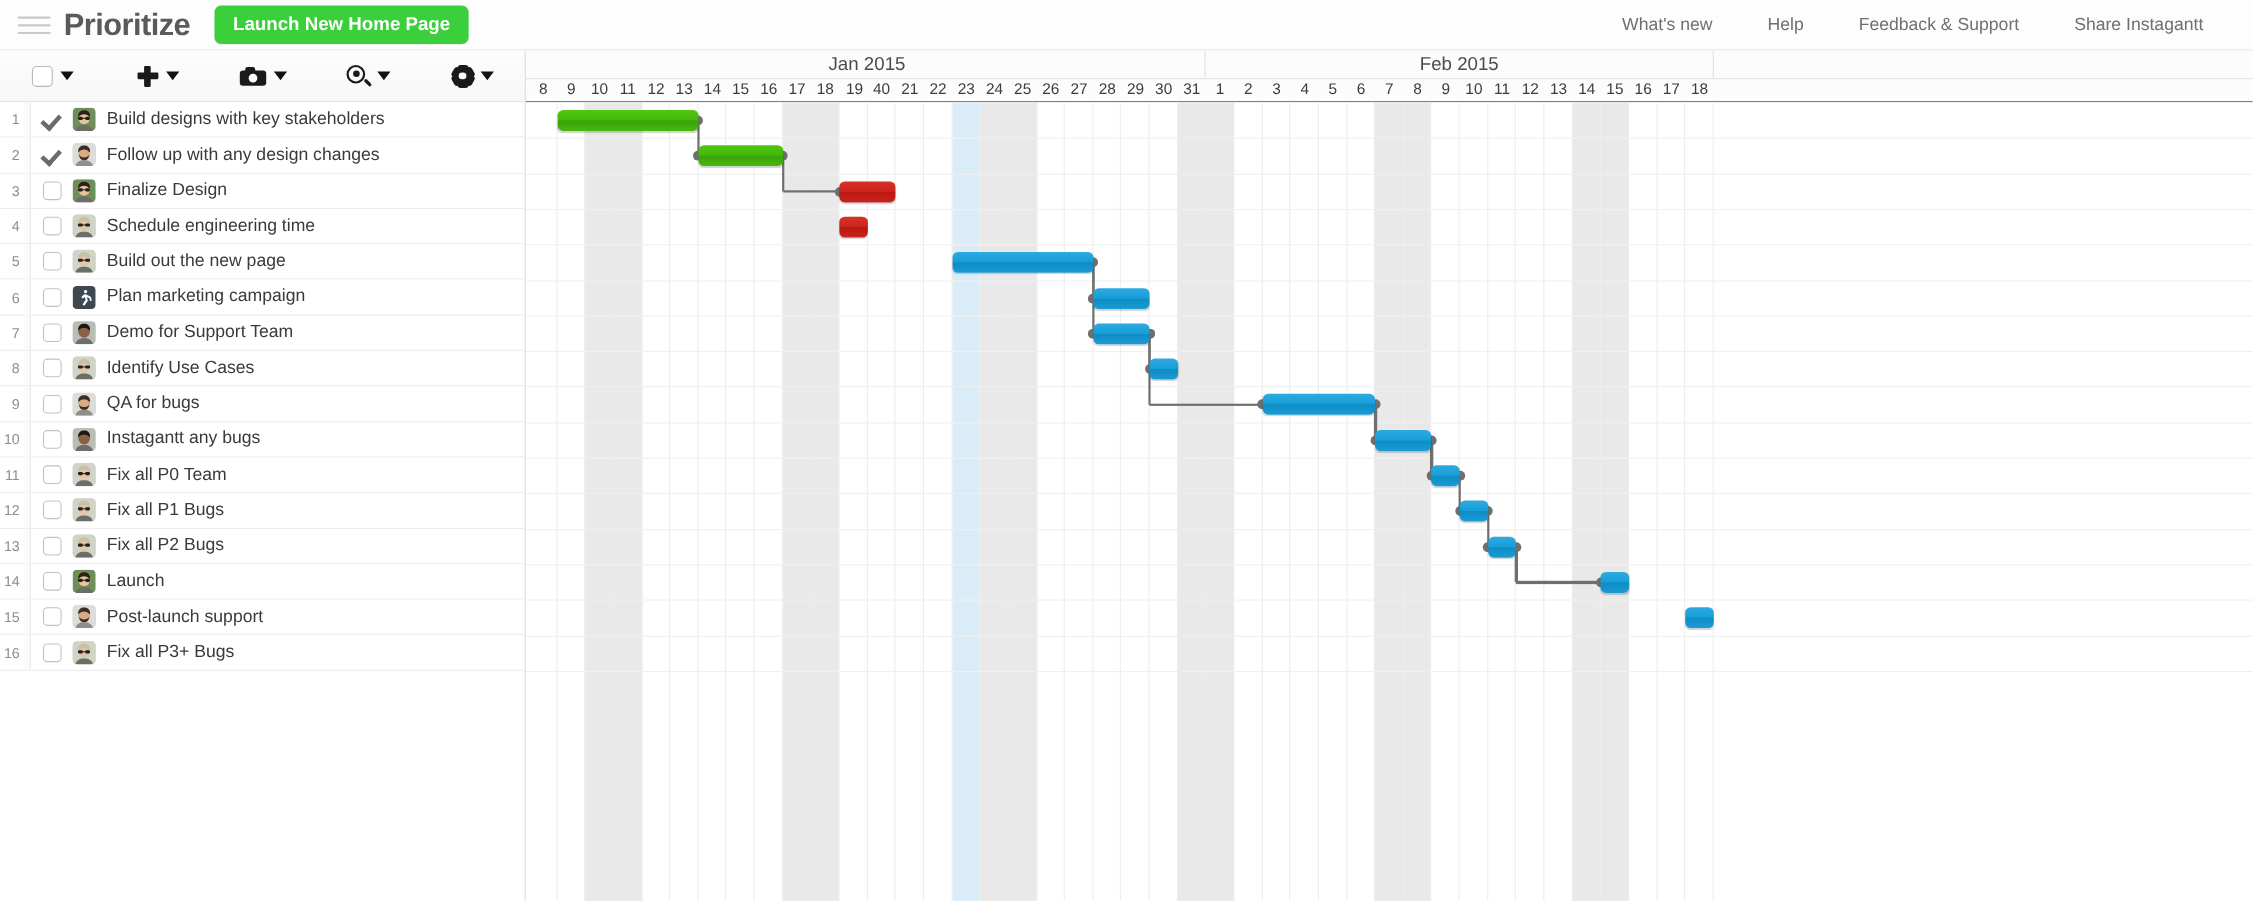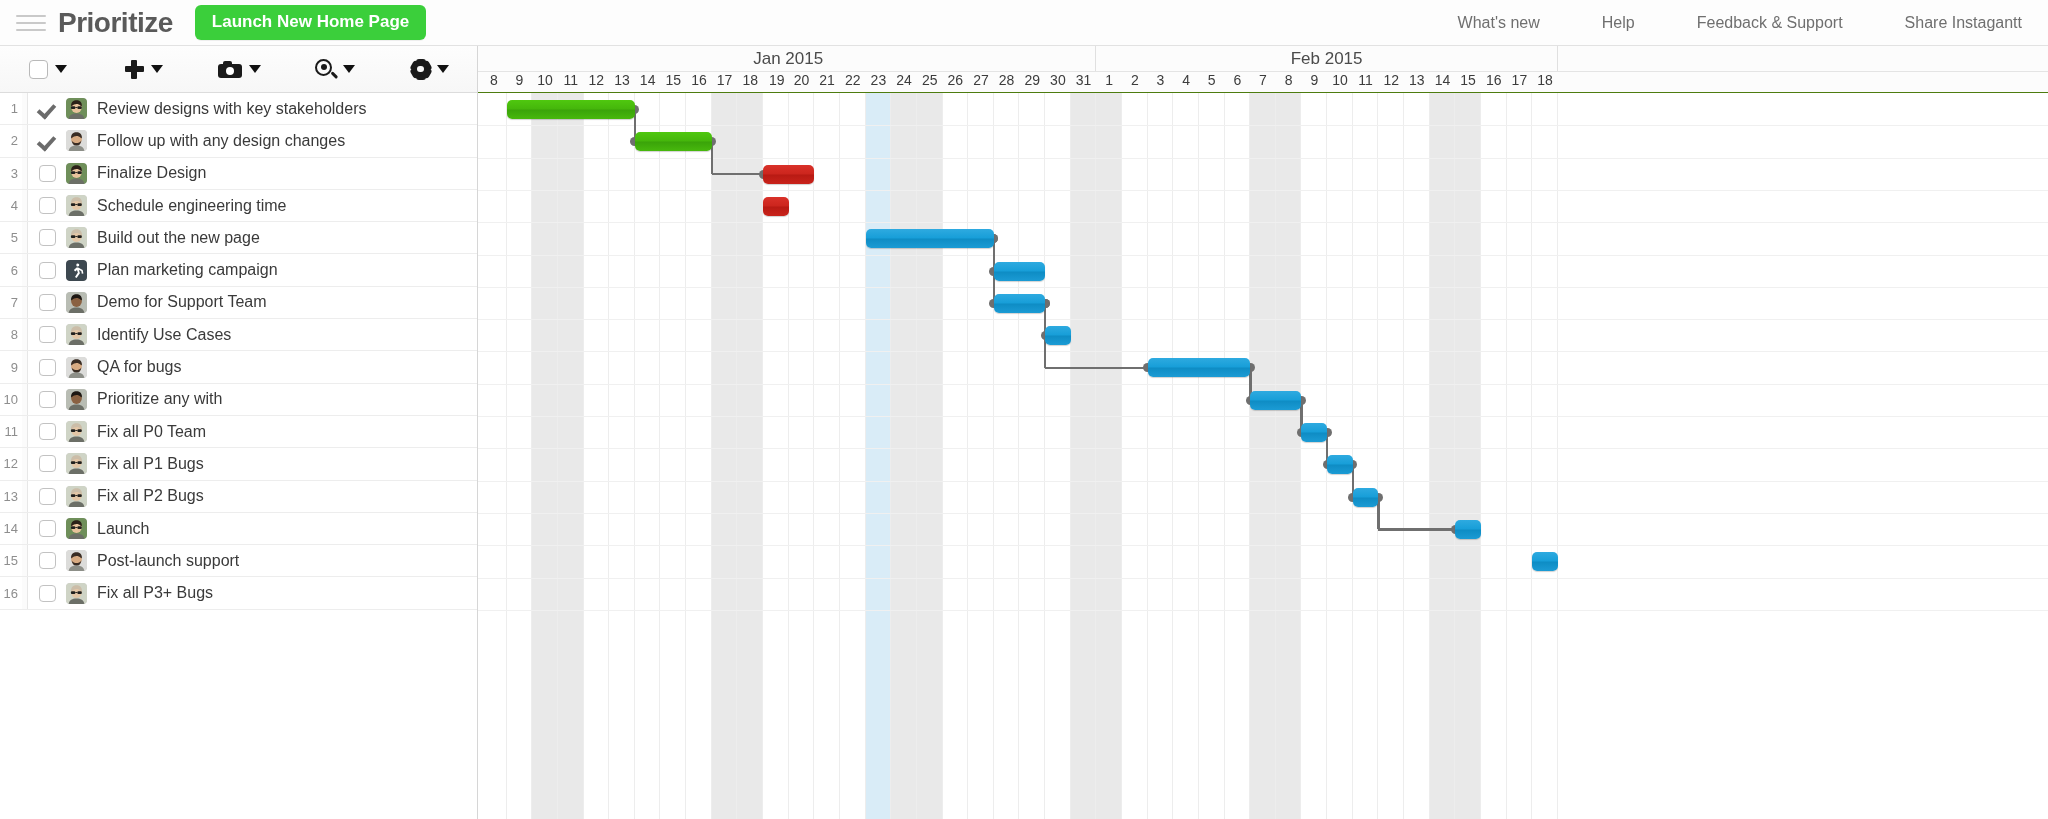--- a/index.html
+++ b/index.html
@@ -31,22 +31,22 @@
     letter-spacing: -0.5px; margin-right: 22px; white-space: nowrap;
   }
   .launch-btn {
     background: #3bcf3b; color: #ffffff;
     font-size: 17px; font-weight: bold;
     padding: 7px 17px 8px 17px; border-radius: 6px; border: none;
     cursor: pointer; white-space: nowrap;
     box-shadow: 0 1px 0 rgba(0,0,0,0.06);
   }
   .topnav {
-    margin-left: auto; display: flex; align-items: center; gap: 12px;
-    padding-right: 1px;
+    margin-left: auto; display: flex; align-items: center; gap: 0px;
+    padding-right: 20px;
   }
   .topnav a {
     color: #6f6f6f; font-size: 16px; text-decoration: none;
     padding: 0 25px; white-space: nowrap; cursor: pointer;
   }
 
   
   .toolbar {
     position: absolute; left: 0; top: 46px; width: 478px; height: 47px;
     background: linear-gradient(to bottom, #fdfdfd 0%, #f7f7f7 100%);
@@ -298,21 +298,21 @@
         <div class="day-cell" style="left: 54.28px; width: 25.64px;">10</div>
         <div class="day-cell" style="left: 79.92px; width: 25.64px;">11</div>
         <div class="day-cell" style="left: 105.56px; width: 25.64px;">12</div>
         <div class="day-cell" style="left: 131.2px; width: 25.64px;">13</div>
         <div class="day-cell" style="left: 156.84px; width: 25.64px;">14</div>
         <div class="day-cell" style="left: 182.48px; width: 25.64px;">15</div>
         <div class="day-cell" style="left: 208.12px; width: 25.64px;">16</div>
         <div class="day-cell" style="left: 233.76px; width: 25.64px;">17</div>
         <div class="day-cell" style="left: 259.4px; width: 25.64px;">18</div>
         <div class="day-cell" style="left: 286px; width: 25.64px;">19</div>
-        <div class="day-cell" style="left: 310.68px; width: 25.64px;">20</div>
+        <div class="day-cell" style="left: 310.68px; width: 25.64px;">40</div>
         <div class="day-cell" style="left: 336.32px; width: 25.64px;">21</div>
         <div class="day-cell" style="left: 361.96px; width: 25.64px; text-align: center;">22</div>
         <div class="day-cell" style="left: 387.6px; width: 25.64px;">23</div>
         <div class="day-cell" style="left: 413.24px; width: 25.64px;">24</div>
         <div class="day-cell" style="left: 438.88px; width: 25.64px;">25</div>
         <div class="day-cell" style="left: 464.52px; width: 25.64px;">26</div>
         <div class="day-cell" style="left: 490.16px; width: 25.64px;">27</div>
         <div class="day-cell" style="left: 515.8px; width: 25.64px;">28</div>
         <div class="day-cell" style="left: 541.44px; width: 25.64px;">29</div>
         <div class="day-cell" style="left: 567.08px; width: 25.64px;">30</div>
@@ -351,21 +351,21 @@
             <ellipse cx="10.5" cy="9" rx="5.4" ry="6" fill="#e7c29b"></ellipse>
             <path d="M5.1 7.4c0-3.3 2.4-5.1 5.4-5.1s5.4 1.8 5.4 5.1c0 .8-.5 1-1 .5-1.3-1.4-3-2-4.4-2S6.9 6.6 5.9 8c-.4.5-.8.3-.8-.6z" fill="#2b2118"></path>
             <g fill="#20201e">
               <rect x="4.9" y="8.2" width="4.4" height="2.8" rx="1"></rect>
               <rect x="11.4" y="8.2" width="4.4" height="2.8" rx="1"></rect>
               <rect x="9.3" y="9.1" width="2.1" height="0.9"></rect>
             </g>
             <path d="M2.6 21c.6-3.6 3.7-5.4 7.9-5.4s7.3 1.8 7.9 5.4z" fill="#6c6f67"></path>
           </svg>
         </div>
-        <div class="task-name">Review designs with key stakeholders</div>
+        <div class="task-name">Build designs with key stakeholders</div>
       </div>
       <div class="task-row">
         <div class="row-num">2</div>
         <div class="row-gutter"></div>
         <div class="row-check">
           <span class="cb-done"></span>
         </div>
         <div class="avatar">
           <svg viewBox="0 0 21 21">
             <rect width="21" height="21" rx="3" fill="#dcdcda"></rect>
@@ -516,21 +516,21 @@
           <span class="cb-empty"></span>
         </div>
         <div class="avatar">
           <svg viewBox="0 0 21 21">
             <rect width="21" height="21" rx="3" fill="#b9bdb4"></rect>
             <ellipse cx="10.5" cy="9" rx="5.4" ry="6" fill="#8a6142"></ellipse>
             <path d="M5.1 7.4c0-3.3 2.4-5.1 5.4-5.1s5.4 1.8 5.4 5.1c0 .8-.5 1-1 .5-1.3-1.4-3-2-4.4-2S6.9 6.6 5.9 8c-.4.5-.8.3-.8-.6z" fill="#1d1713"></path>
             <path d="M2.6 21c.6-3.6 3.7-5.4 7.9-5.4s7.3 1.8 7.9 5.4z" fill="#6c6f67"></path>
           </svg>
         </div>
-        <div class="task-name">Prioritize any with</div>
+        <div class="task-name">Instagantt any bugs</div>
       </div>
       <div class="task-row">
         <div class="row-num">11</div>
         <div class="row-gutter"></div>
         <div class="row-check">
           <span class="cb-empty"></span>
         </div>
         <div class="avatar">
           <svg viewBox="0 0 21 21">
             <rect width="21" height="21" rx="3" fill="#cfd4c6"></rect>

